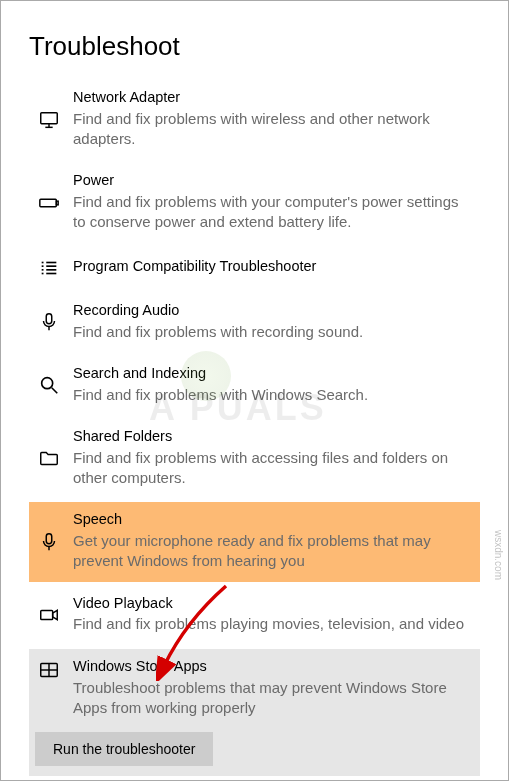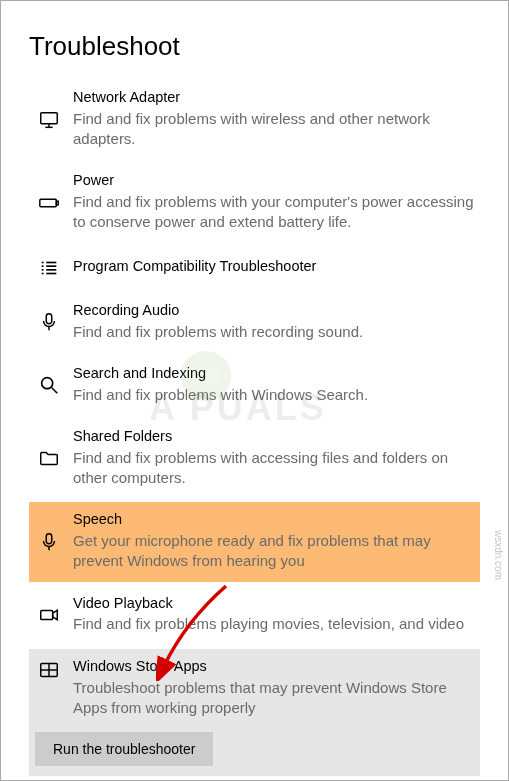--- a/index.html
+++ b/index.html
@@ -136,21 +136,21 @@
 
     <div class="item">
       <div class="icon-wrap">
         <svg viewBox="0 0 24 24" fill="none" stroke="#000" stroke-width="1.6">
             <rect x="2" y="8" width="18" height="8" rx="1"></rect>
             <rect x="20" y="10" width="2" height="4"></rect>
           </svg>
       </div>
       <div class="text-wrap">
         <div class="item-title">Power</div>
-        <div class="item-desc">Find and fix problems with your computer's power accessing to conserve power and extend battery life.</div>
+        <div class="item-desc">Find and fix problems with your computer's power settings to conserve power and extend battery life.</div>
       </div>
     </div>
 
     <div class="item">
       <div class="icon-wrap">
         <svg viewBox="0 0 24 24" fill="none" stroke="#000" stroke-width="1.8">
             <line x1="4" y1="6" x2="6" y2="6"></line>
             <line x1="4" y1="10" x2="6" y2="10"></line>
             <line x1="4" y1="14" x2="6" y2="14"></line>
             <line x1="4" y1="18" x2="6" y2="18"></line>

